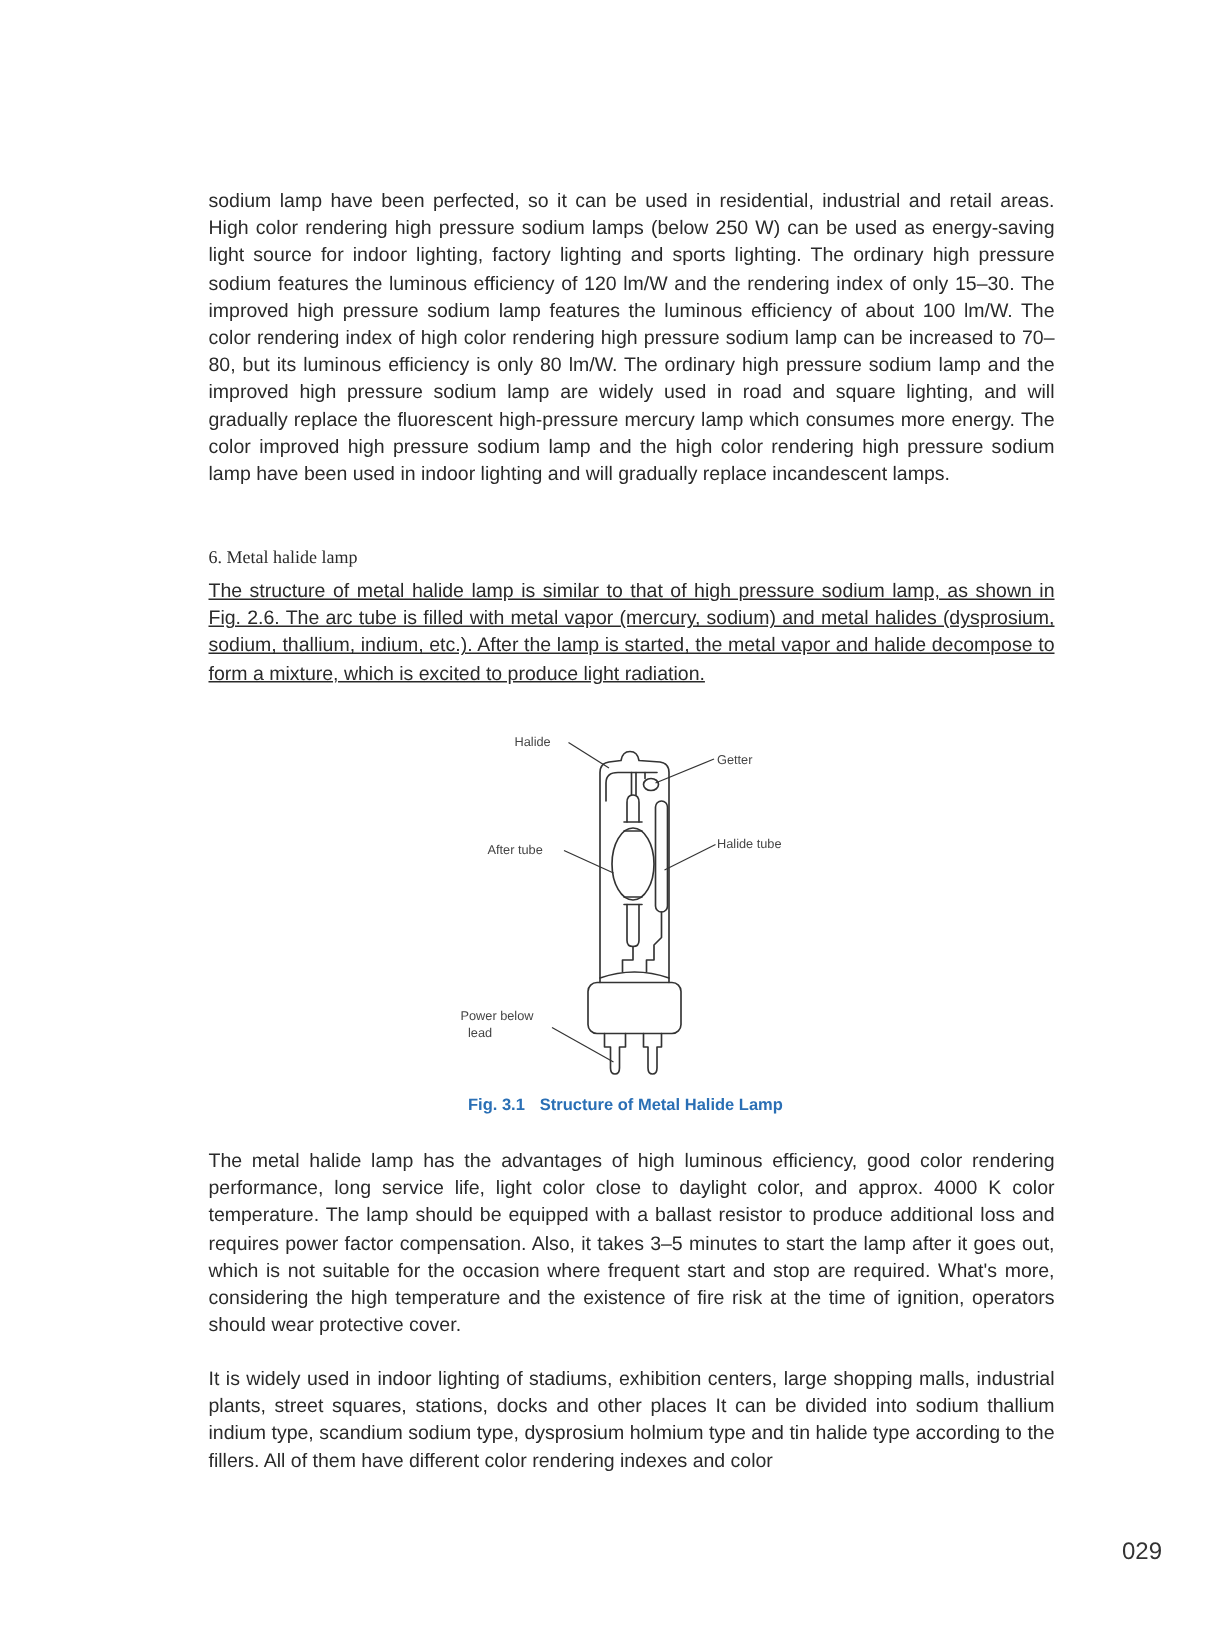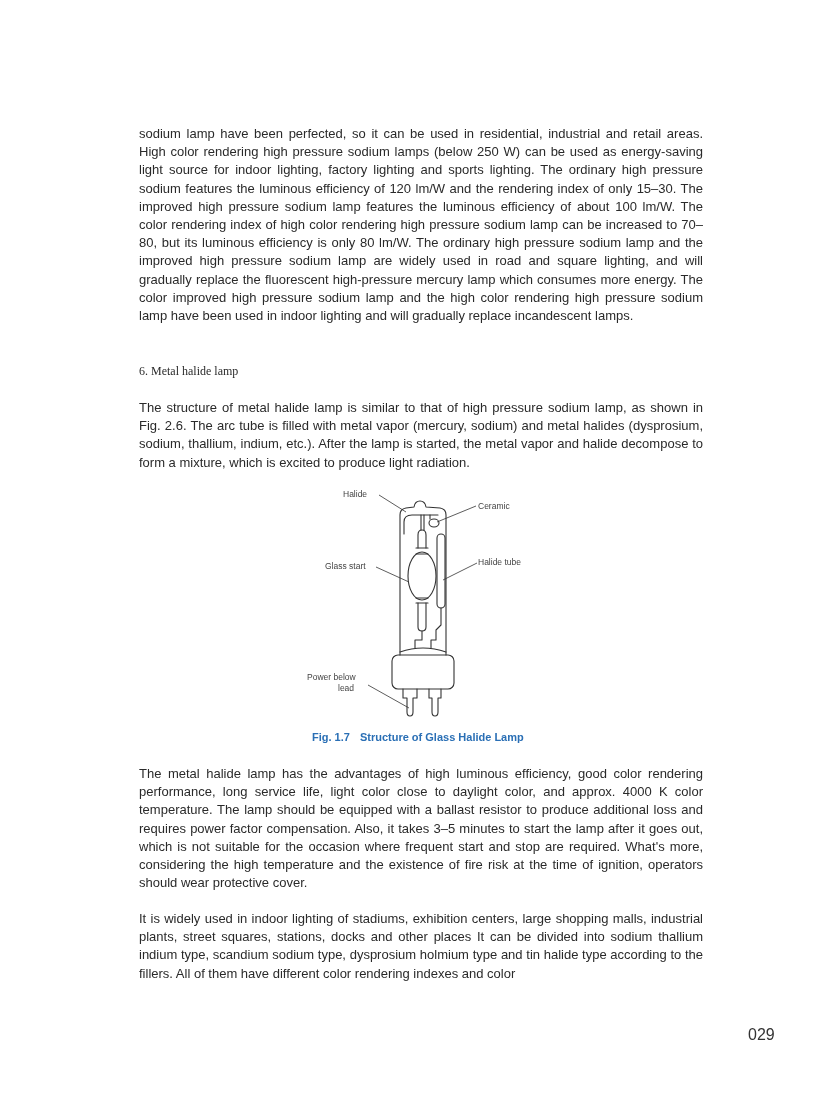--- a/index.html
+++ b/index.html
@@ -60,21 +60,21 @@
   </style>
 </head>
 <body>
 
 <div class="page">
 
   <p class="para" style="top:125px;">sodium lamp have been perfected, so it can be used in residential, industrial and retail areas. High color rendering high pressure sodium lamps (below 250 W) can be used as energy-saving light source for indoor lighting, factory lighting and sports lighting. The ordinary high pressure sodium features the luminous efficiency of 120 lm/W and the rendering index of only 15–30. The improved high pressure sodium lamp features the luminous efficiency of about 100 lm/W. The color rendering index of high color rendering high pressure sodium lamp can be increased to 70–80, but its luminous efficiency is only 80 lm/W. The ordinary high pressure sodium lamp and the improved high pressure sodium lamp are widely used in road and square lighting, and will gradually replace the fluorescent high-pressure mercury lamp which consumes more energy. The color improved high pressure sodium lamp and the high color rendering high pressure sodium lamp have been used in indoor lighting and will gradually replace incandescent lamps.</p>
 
   <p class="heading" style="top:364px;">6.  Metal halide lamp</p>
 
-  <p class="para" style="top:399px;">The structure of metal halide lamp is similar to that of high pressure sodium lamp, as shown in Fig. 2.6. The arc tube is filled with metal vapor (mercury, sodium) and metal halides (dysprosium, sodium, thallium, indium, etc.). After the lamp is started, the metal vapor and halide decompose to form a mixture, which is excited to produce light radiation.</p>
+  <p class="para" style="top:385px;text-decoration:underline;">The structure of metal halide lamp is similar to that of high pressure sodium lamp, as shown in Fig. 2.6. The arc tube is filled with metal vapor (mercury, sodium) and metal halides (dysprosium, sodium, thallium, indium, etc.). After the lamp is started, the metal vapor and halide decompose to form a mixture, which is excited to produce light radiation.</p>
 
   <div class="figure">
     <svg width="250" height="240" viewBox="300 483 250 240" xmlns="http://www.w3.org/2000/svg">
       <g fill="none" stroke="#333" stroke-width="1.1" stroke-linecap="round" stroke-linejoin="round">
 
         <path d="M400 655 L400 515 Q400 509 406 508 L414 507 Q415 501 420 501 Q425 501 426 507 L440 508 Q446 509 446 515 L446 655"></path>
 
         <path d="M404 534 L404 522 Q404 515 412 515 L438 515"></path>
 
         <line x1="421" y1="515" x2="421" y2="530"></line>
@@ -108,29 +108,29 @@
 
       <g stroke="#333" stroke-width="0.8" fill="none">
         <line x1="379" y1="495" x2="406" y2="512"></line>
         <line x1="476" y1="506" x2="437" y2="522"></line>
         <line x1="376" y1="567" x2="409" y2="582"></line>
         <line x1="477" y1="563" x2="443" y2="580"></line>
         <line x1="368" y1="685" x2="409" y2="708"></line>
       </g>
     </svg>
     <span class="fig-label" style="left:43px; top:6px;">Halide</span>
-    <span class="fig-label" style="left:178px; top:18px;">Ceramic</span>
-    <span class="fig-label" style="left:25px; top:78px;">Glass start</span>
+    <span class="fig-label" style="left:178px; top:18px;">Getter</span>
+    <span class="fig-label" style="left:25px; top:78px;">After tube</span>
     <span class="fig-label" style="left:178px; top:74px;">Halide tube</span>
     <span class="fig-label" style="left:7px; top:189px;">Power below</span>
-    <span class="fig-label" style="left:38px; top:200px;">lead</span>
+    <span class="fig-label" style="left:12px; top:200px;">lead</span>
   </div>
 
   <div class="caption">
-    <span>Fig. 1.7</span><span class="gap"></span><span>Structure of Glass Halide Lamp</span>
+    <span>Fig. 3.1</span><span class="gap"></span><span>Structure of Metal Halide Lamp</span>
   </div>
 
   <p class="para" style="top:765px;">The metal halide lamp has the advantages of high luminous efficiency, good color rendering performance, long service life, light color close to daylight color, and approx. 4000 K color temperature. The lamp should be equipped with a ballast resistor to produce additional loss and requires power factor compensation. Also, it takes 3–5 minutes to start the lamp after it goes out, which is not suitable for the occasion where frequent start and stop are required. What's more, considering the high temperature and the existence of fire risk at the time of ignition, operators should wear protective cover.</p>
 
   <p class="para" style="top:910px;">It is widely used in indoor lighting of stadiums, exhibition centers, large shopping malls, industrial plants, street squares, stations, docks and other places It can be divided into sodium thallium indium type, scandium sodium type, dysprosium holmium type and tin halide type according to the fillers. All of them have different color rendering indexes and color</p>
 
   <div class="page-num">029</div>
 </div>
 
 </body></html>

